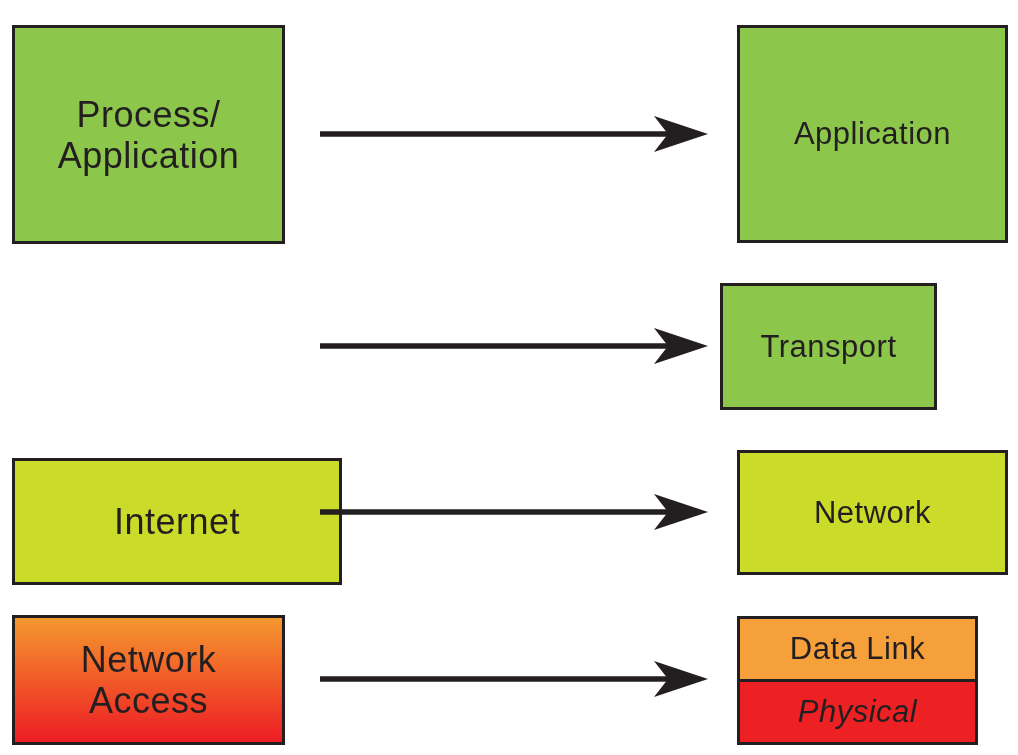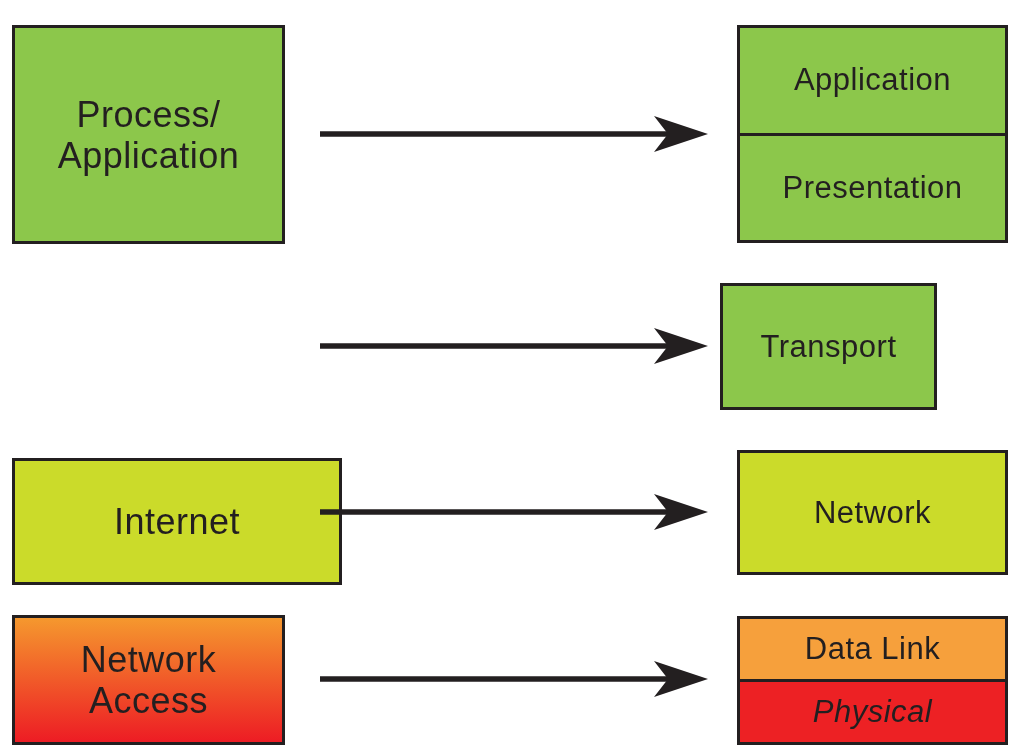--- a/index.html
+++ b/index.html
@@ -71,23 +71,20 @@
   <div class="arrow" style="top:112px;">
     <svg viewBox="0 0 394 44" xmlns="http://www.w3.org/2000/svg">
       <line x1="4" y1="22" x2="352" y2="22" stroke="#231F20" stroke-width="5.5"></line>
       <polygon points="392,22 338,4 352,22 338,40" fill="#231F20"></polygon>
     </svg>
   </div>
   <div class="stack" style="left:737px; top:25px; width:271px; height:218px;">
     <div class="cell green">
       <span>Application</span>
     </div>
-    <div class="cell green">
-      <span>Presentation</span>
-    </div>
   </div>
 
   <div class="arrow" style="top:324px;">
     <svg viewBox="0 0 394 44" xmlns="http://www.w3.org/2000/svg">
       <line x1="4" y1="22" x2="352" y2="22" stroke="#231F20" stroke-width="5.5"></line>
       <polygon points="392,22 338,4 352,22 338,40" fill="#231F20"></polygon>
     </svg>
   </div>
   <div class="stack" style="left:720px; top:283px; width:217px; height:127px;">
     <div class="cell green">
@@ -113,21 +110,21 @@
   <div class="box grad" style="left:12px; top:615px; width:273px; height:130px;">
     <span>Network</span>
     <span>Access</span>
   </div>
   <div class="arrow" style="top:657px;">
     <svg viewBox="0 0 394 44" xmlns="http://www.w3.org/2000/svg">
       <line x1="4" y1="22" x2="352" y2="22" stroke="#231F20" stroke-width="5.5"></line>
       <polygon points="392,22 338,4 352,22 338,40" fill="#231F20"></polygon>
     </svg>
   </div>
-  <div class="stack" style="left:737px; top:616px; width:271px; height:129px;">
+  <div class="stack" style="left:737px; top:616px; width:241px; height:129px;">
     <div class="cell orange">
       <span>Data Link</span>
     </div>
     <div class="cell red">
       <span>Physical</span>
     </div>
   </div>
 
 </div>
 

